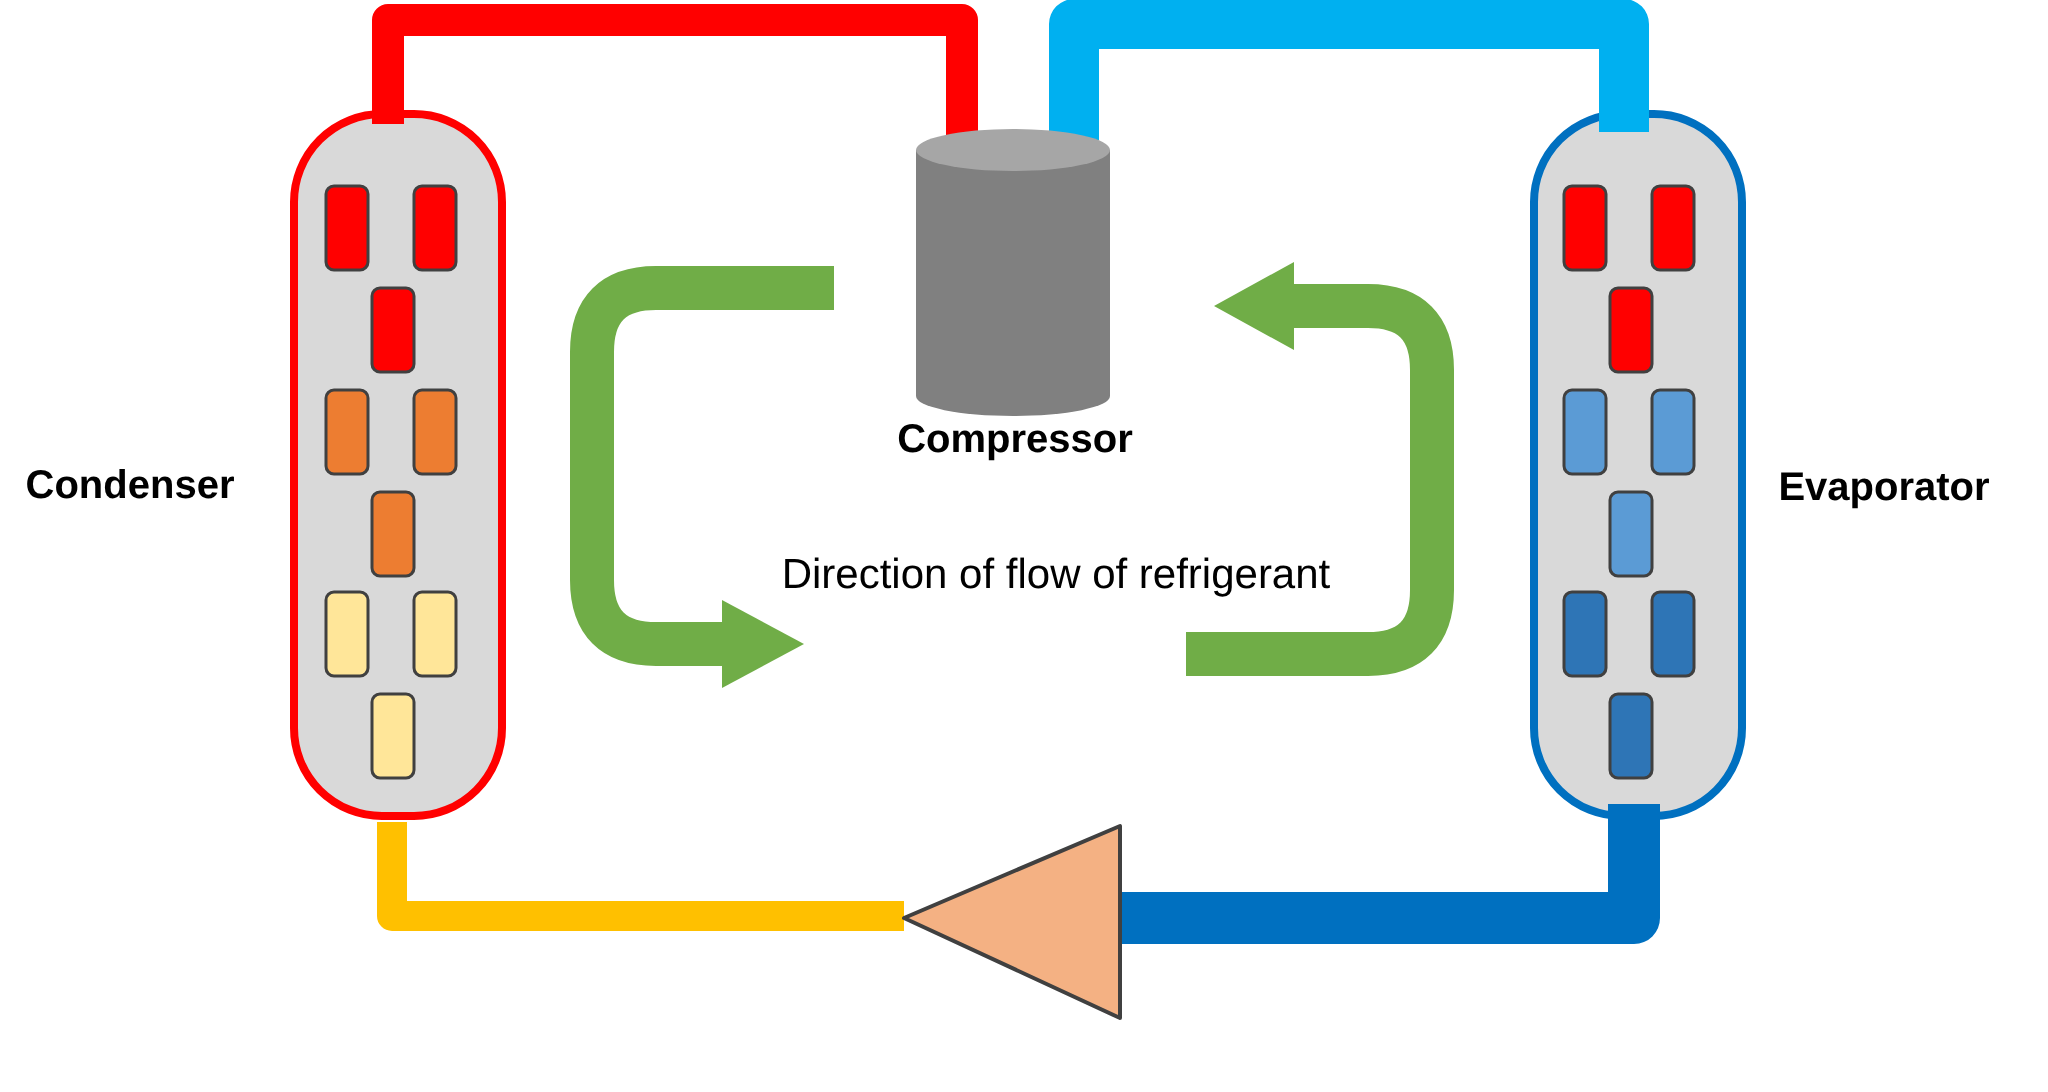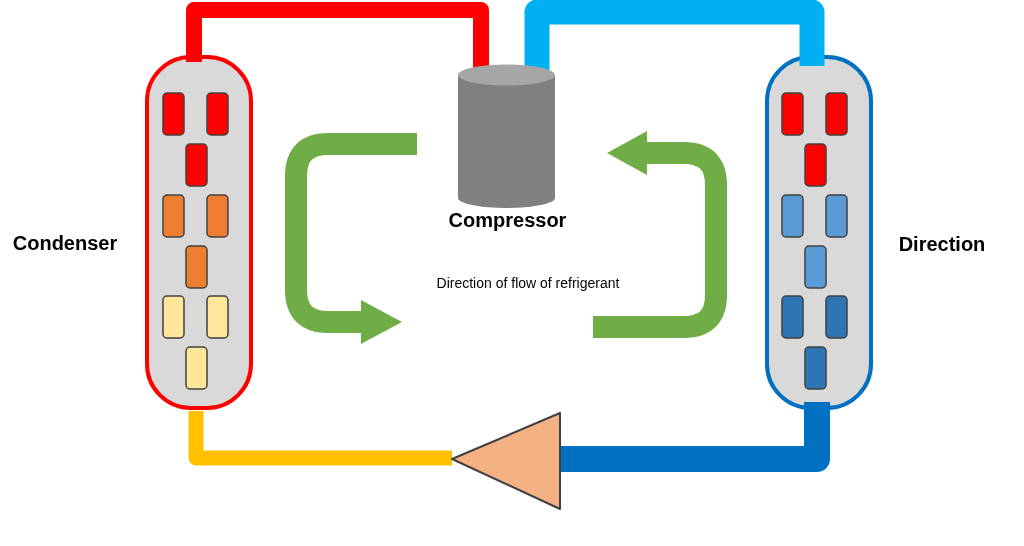--- a/index.html
+++ b/index.html
@@ -12,21 +12,21 @@
   }
   .stage svg { position:absolute; left:0; top:0; }
   .lbl {
     position:absolute;
     color:#000000;
     text-align:center;
     white-space:nowrap;
     line-height:1.1;
   }
   .lbl.bold { font-weight:700; font-size:20px; }
-  .lbl.caption { font-weight:400; font-size:14px; }
+  .lbl.caption { font-weight:400; font-size:21px; }
 </style>
 </head>
 <body>
 
 <div class="stage">
 
   <svg width="1024" height="546" viewBox="0 0 1024 546">
 
     <rect x="147" y="57" width="104" height="351" rx="44" ry="44" stroke-width="4" fill="#D9D9D9" stroke="#FF0000"></rect>
 
@@ -73,17 +73,17 @@
     <g>
       <path d="M 593 327 L 684 327 Q 716 327 716 295 L 716 185 Q 716 153 684 153 L 647 153" fill="none" stroke-width="22" stroke="#70AD47"></path>
       <polygon points="647,131 647,175 607,153" fill="#70AD47"></polygon>
     </g>
   </svg>
 
   <div class="lbl bold" style="left:5px;  top:232px; width:120px;">Condenser</div>
 
   <div class="lbl bold" style="left:445px; top:209px; width:125px;">Compressor</div>
 
-  <div class="lbl bold" style="left:877px; top:233px; width:130px;">Direction</div>
+  <div class="lbl bold" style="left:877px; top:233px; width:130px;">Evaporator</div>
 
 
   <div class="lbl caption" style="left:358px; top:276px; width:340px;">Direction of flow of refrigerant</div>
 </div>
 
 </body></html>

